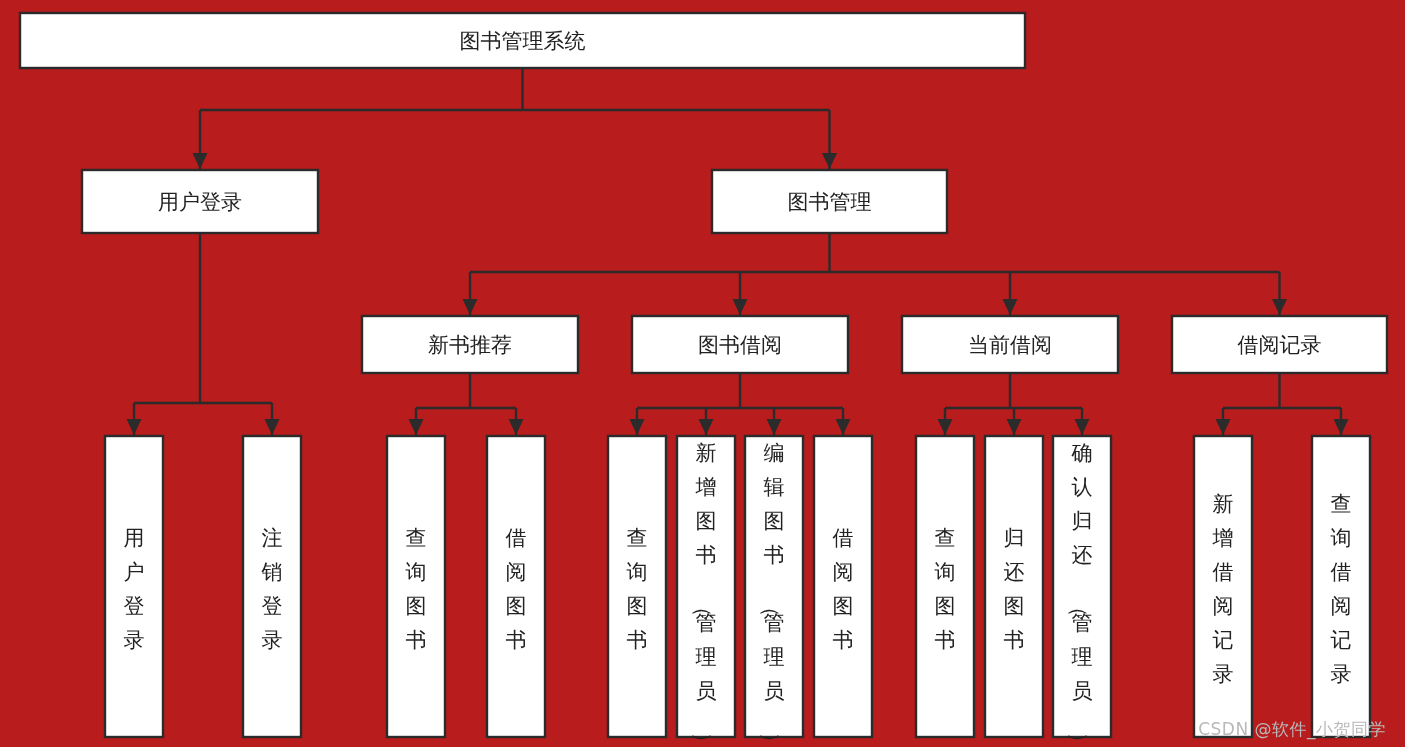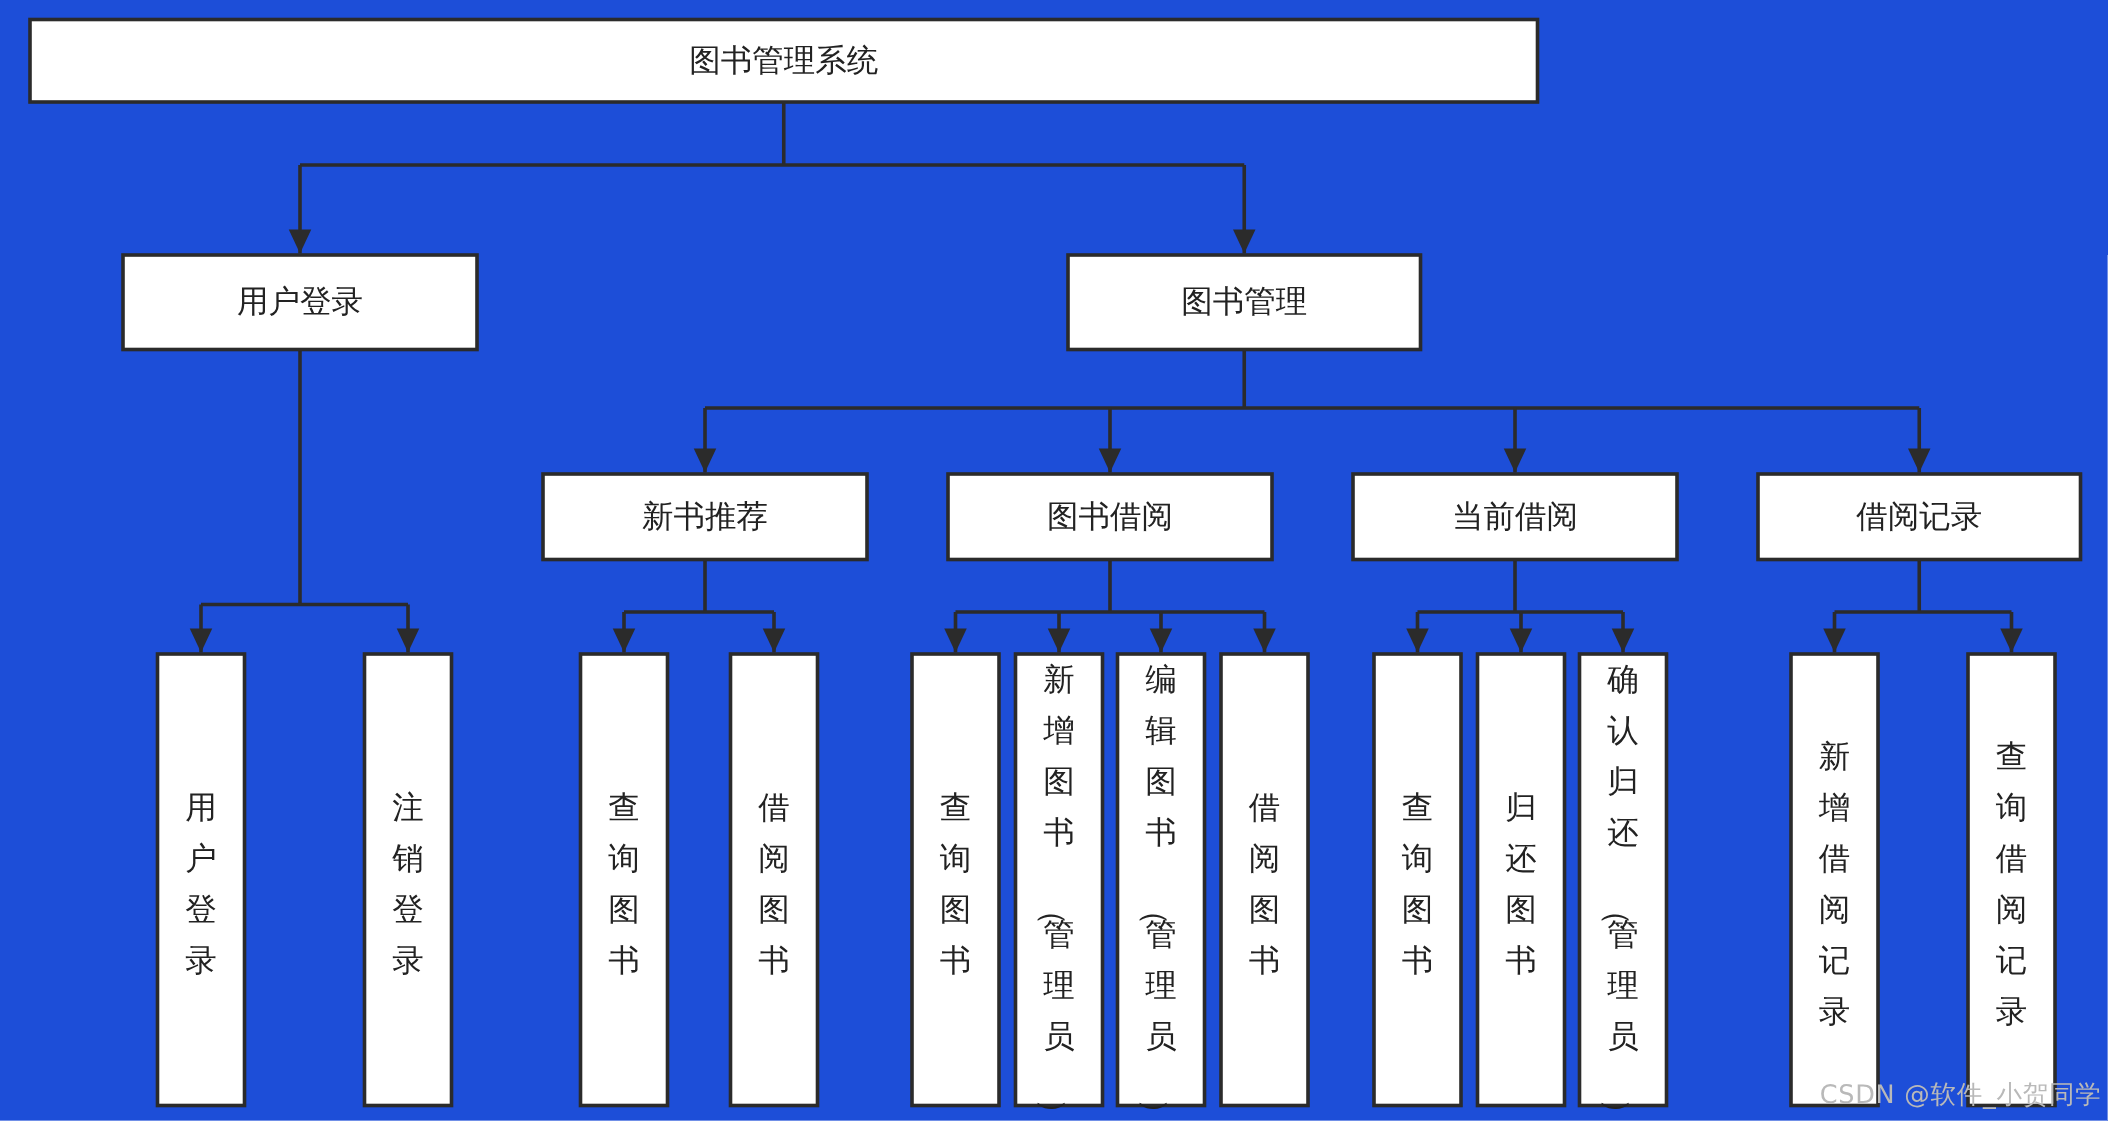--- a/index.html
+++ b/index.html
@@ -12,21 +12,21 @@
     width: 1405px;
     height: 747px;
     font-family: "DejaVu Sans", "Liberation Sans", sans-serif;
     overflow: hidden;
     position: relative;
   }
   #diagram-root {
     position: relative;
     width: 1405px;
     height: 747px;
-    background: #1d4ed8;
+    background: #b91c1c;
   }
   svg#chart-svg {
     position: absolute;
     left: 0;
     top: 0;
     width: 1405px;
     height: 747px;
     display: block;
   }
   .node-box {
@@ -52,21 +52,21 @@
     dominant-baseline: middle;
   }
   .node-label-v {
     font-family: "DejaVu Sans", "Liberation Sans", sans-serif;
     font-size: 21px;
     fill: #222222;
     text-anchor: middle;
   }
   .watermark {
     position: absolute;
-    right: 4px;
+    right: 19px;
     bottom: 6px;
     font-family: "DejaVu Sans", "Liberation Sans", sans-serif;
     font-size: 17px;
     color: #b9b9b9;
     letter-spacing: 0.5px;
     white-space: nowrap;
     user-select: none;
   }
 </style>
 </head>

